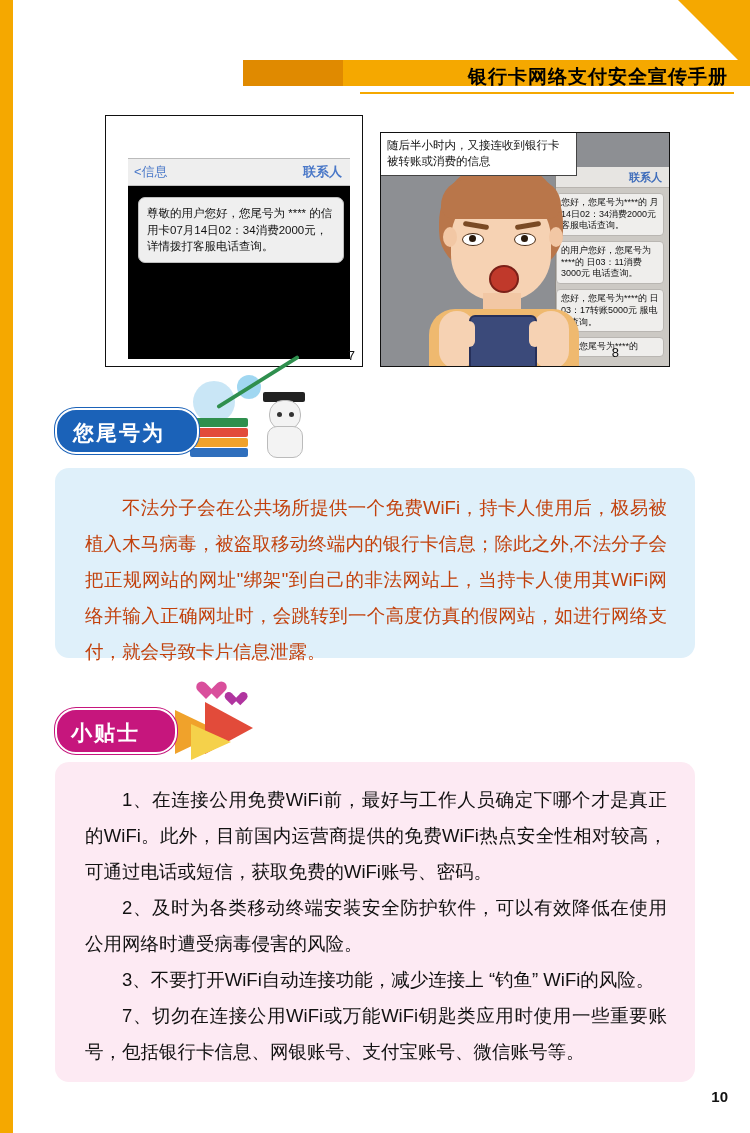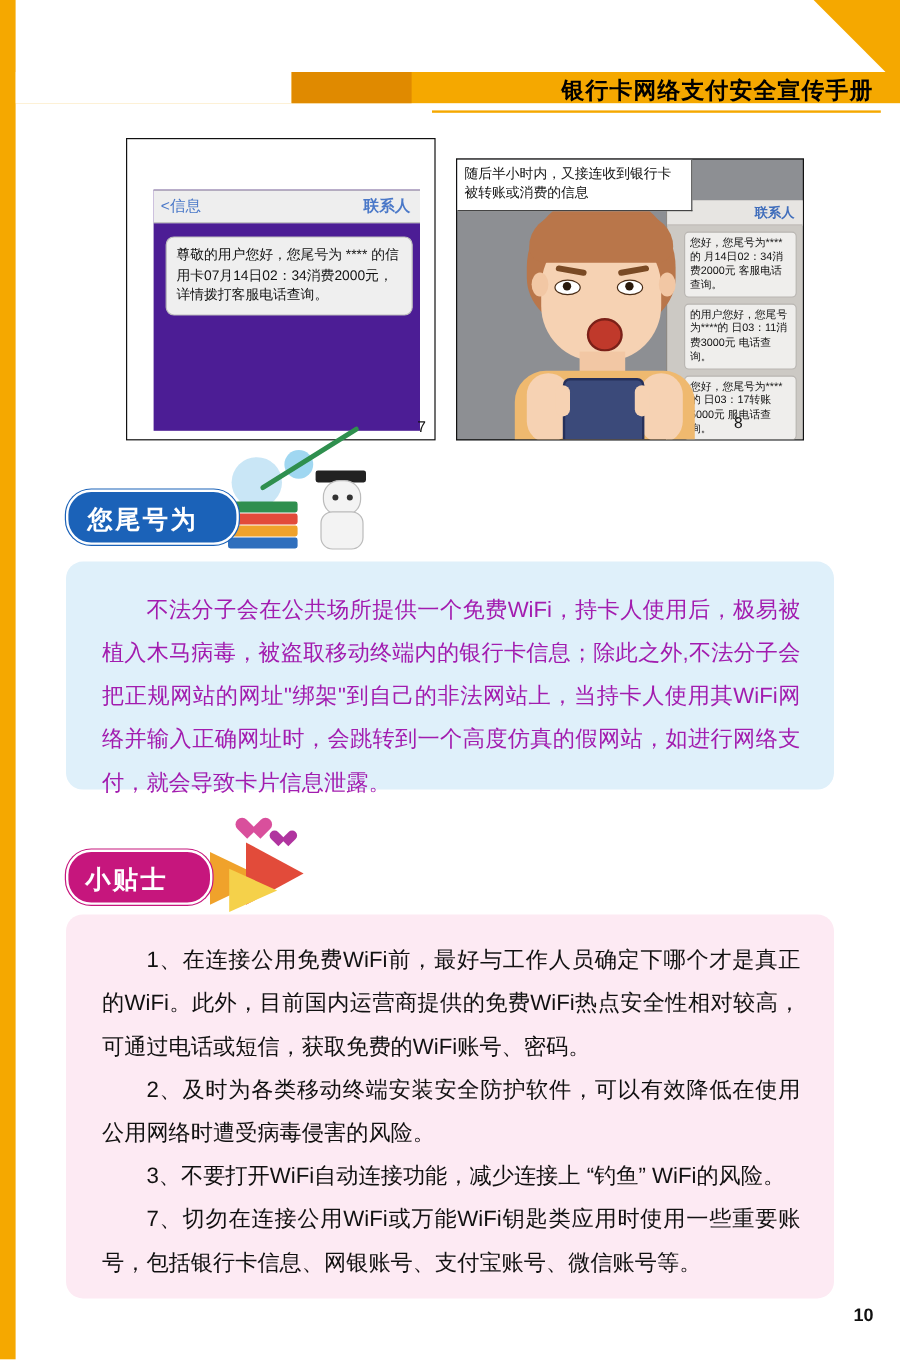--- a/index.html
+++ b/index.html
@@ -81,21 +81,21 @@
     font-size: 11.5px;
     color: #111;
     padding: 4px 5px 5px 5px;
     line-height: 1.2;
     white-space: nowrap;
   }
   .phone-screen {
     position: absolute;
     left: 22px; top: 42px;
     width: 222px; height: 200px;
-    background: #4c1d95;
+    background: #000000;
     border-top: 1px solid #bbb;
   }
   .phone-bar {
     position: relative;
     height: 26px;
     background: #eeeeee;
     border-bottom: 1px solid #c2c2c2;
   }
   .phone-bar .back {
     position: absolute;
@@ -167,21 +167,21 @@
     position: relative;
   }
   .right-phone .rp-bar span {
     position: absolute;
     right: 7px; top: 3px;
     font-size: 11px;
     color: #3f6dbb;
     font-weight: bold;
   }
   .rp-msg {
-    margin: 5px 5px 0 14px;
+    margin: 5px 5px 0 0;
     background: #efeeec;
     border: 1px solid #b9b6b2;
     border-radius: 4px;
     font-size: 9px;
     line-height: 1.3;
     color: #111;
     padding: 3px 4px;
   }
   .page-num-panel-2 {
     position: absolute;
@@ -275,21 +275,21 @@
     width: 640px; height: 190px;
     background: #dff0fa;
     border-radius: 14px;
   }
   .expert-text {
     position: absolute;
     left: 30px; top: 22px;
     width: 582px;
     font-size: 18.5px;
     line-height: 1.95;
-    color: #a21caf;
+    color: #c2410c;
     text-align: justify;
     text-indent: 2em;
   }
 
   
   .tips-badge {
     position: absolute;
     left: 55px; top: 708px;
     width: 118px; height: 42px;
     background: #c6167d;

